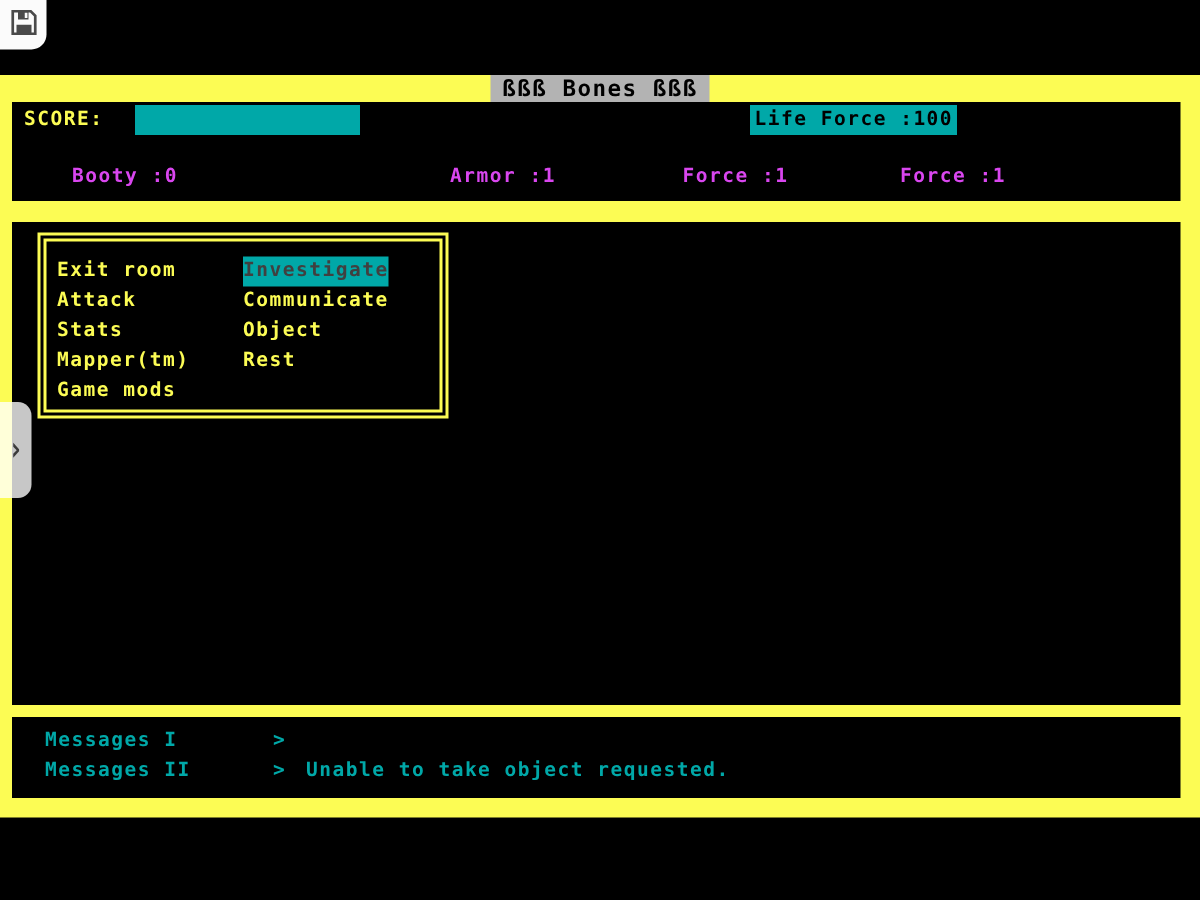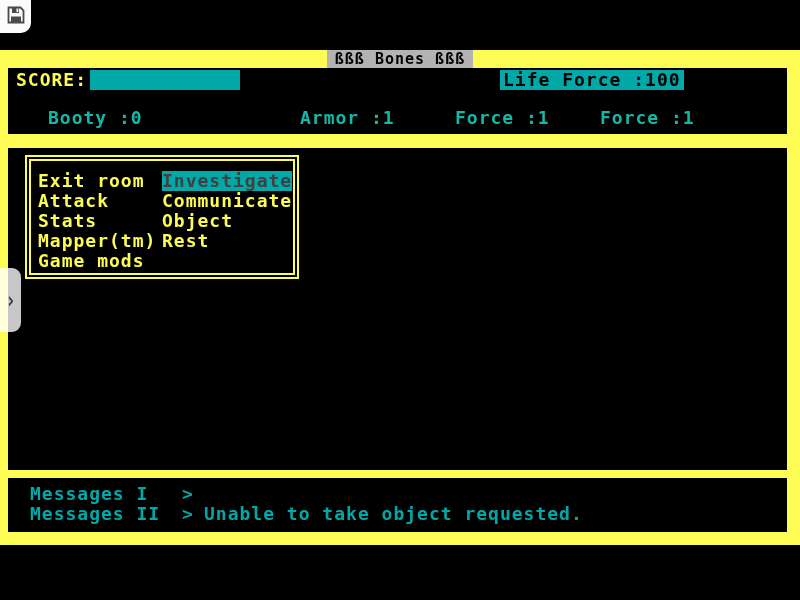--- a/index.html
+++ b/index.html
@@ -26,33 +26,33 @@
   .title-text {
     background:#B3B3B3; color:#000; font-size:15px; line-height:18px;
     padding:0 8px; letter-spacing:1px; white-space:pre;
   }
 
   .panel { position:absolute; left:8px; width:779px; background:#000; }
   .panel.stats { top:18px;  height:66px; }
   .panel.main  { top:98px;  height:322px; }
   .panel.msgs  { top:428px; height:54px;text-align:center; }
 
-  .t { font-size:18px; letter-spacing:1px; line-height:20px; white-space:pre; }
+  .t { font-size:13px; letter-spacing:1px; line-height:20px; white-space:pre; }
 
   .score-label { position:absolute; left:8px;  top:2px; color:#FCFC54; }
   .score-bar {
     position:absolute; left:82px; top:2px; width:150px; height:20px;
     background:#00A8A8; color:#000; text-align:right; box-sizing:border-box; padding-right:6px;
   }
   .life-chip {
     position:absolute; left:492px; top:2px; height:20px;
     background:#00A8A8; color:#000; padding:0 3px;
   }
 
-  .stat-item { position:absolute; top:40px; color:#14b8a6; }
+  .stat-item { position:absolute; top:40px; color:#d946ef; }
   .stat-0 { left:40px; }  .stat-1 { left:292px; }
   .stat-2 { left:447px; } .stat-3 { left:592px; }
 
   .menu-box {
     position:absolute; left:17px; top:7px; width:274px; height:124px;
     border:6px double #FCFC54; box-sizing:border-box;padding-left:40px;
   }
   .menu-col { position:absolute; top:10px; }
   .menu-col.c1 { left:7px; }
   .menu-col.c2 { left:131px; }

